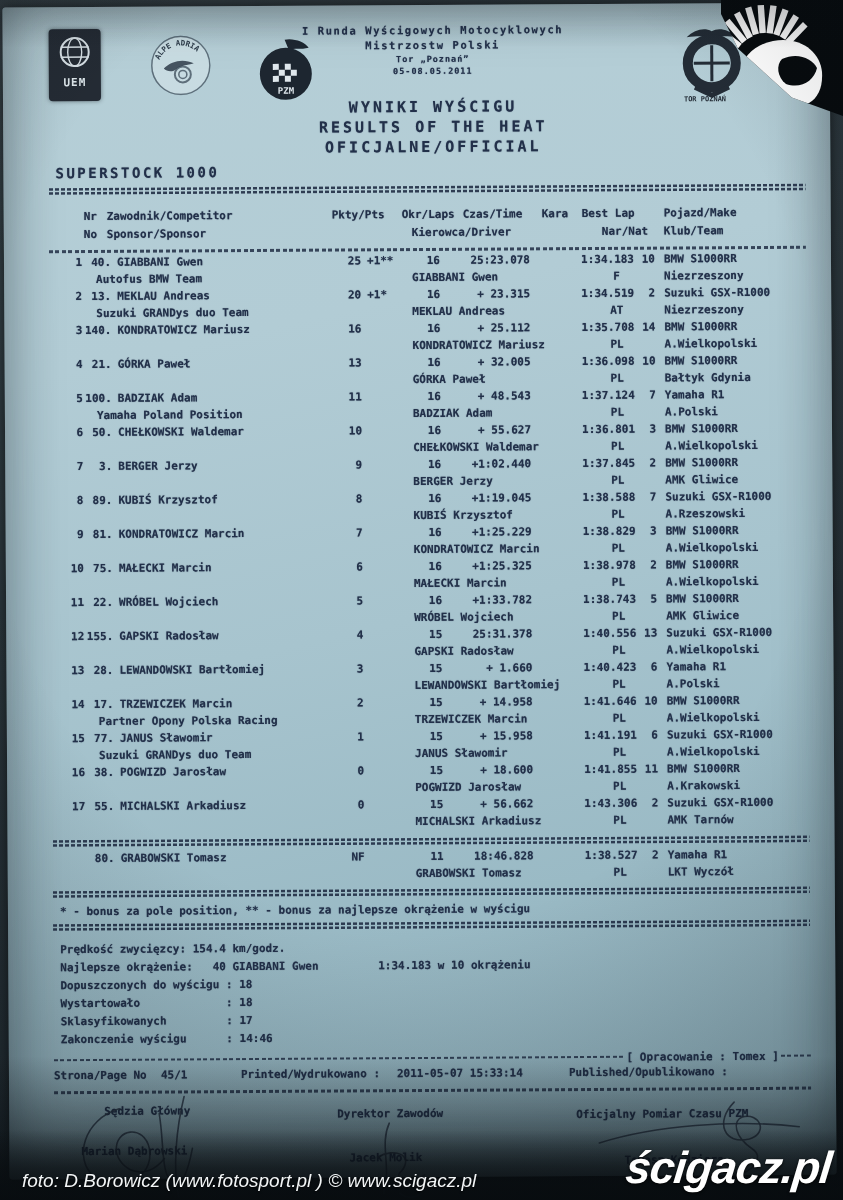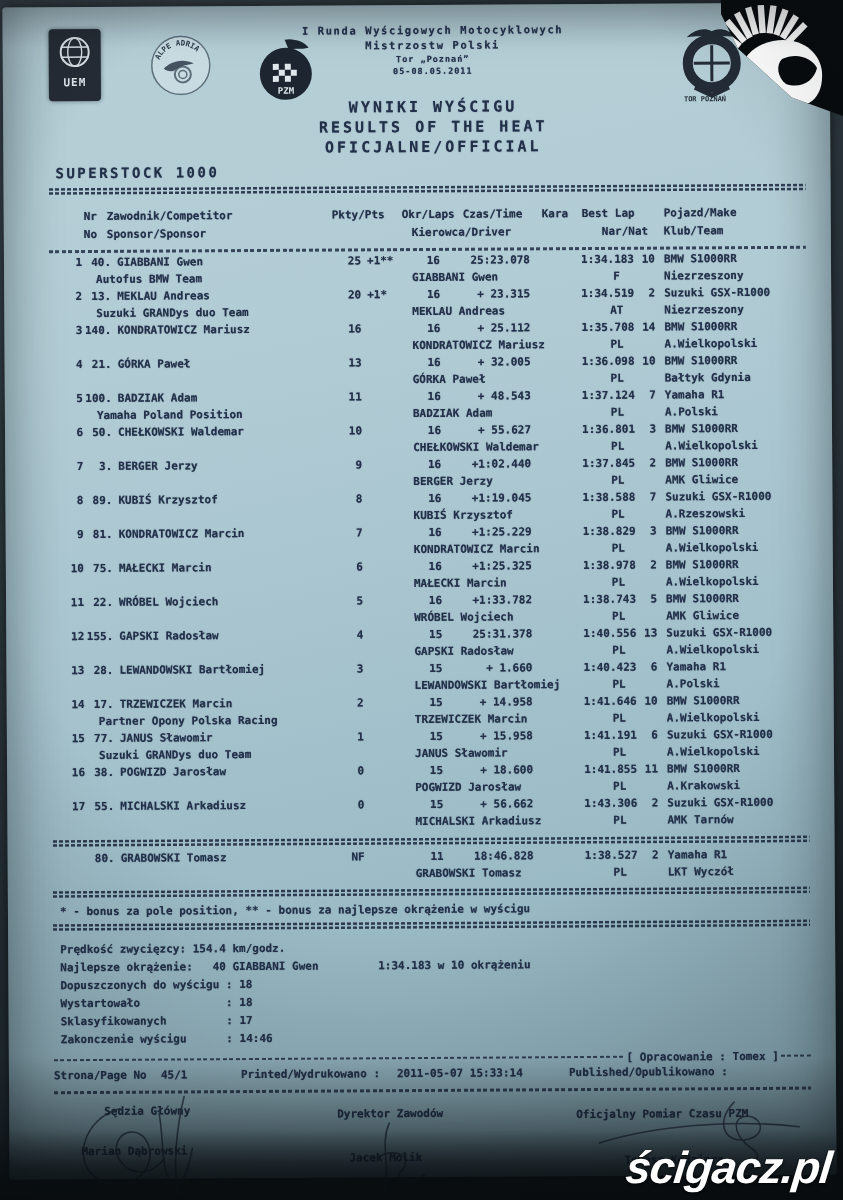--- a/index.html
+++ b/index.html
@@ -575,14 +575,15 @@
         <rect x="-3.2" y="-58" width="6.4" height="25" transform="rotate(44)"></rect>
       </g>
       <path d="M12,98 C8,64 22,42 48,37 C76,32 95,48 97,68 C98,83 93,94 84,99 L34,104 C22,105 14,103 12,98 Z" fill="#ffffff"></path>
       <path d="M57,55 C72,48 87,54 92,64 C89,77 76,85 61,80 C52,73 51,61 57,55 Z" fill="#070b0e"></path>
     </svg>
   </div>
 
   <div class="vignette"></div>
 
   <div class="credit-bar"></div>
+  <div class="credit-text">foto: D.Borowicz (www.fotosport.pl ) © www.scigacz.pl</div>
   <div class="scigacz-logo">ścigacz.pl</div>
 </div>
 
 </body></html>

